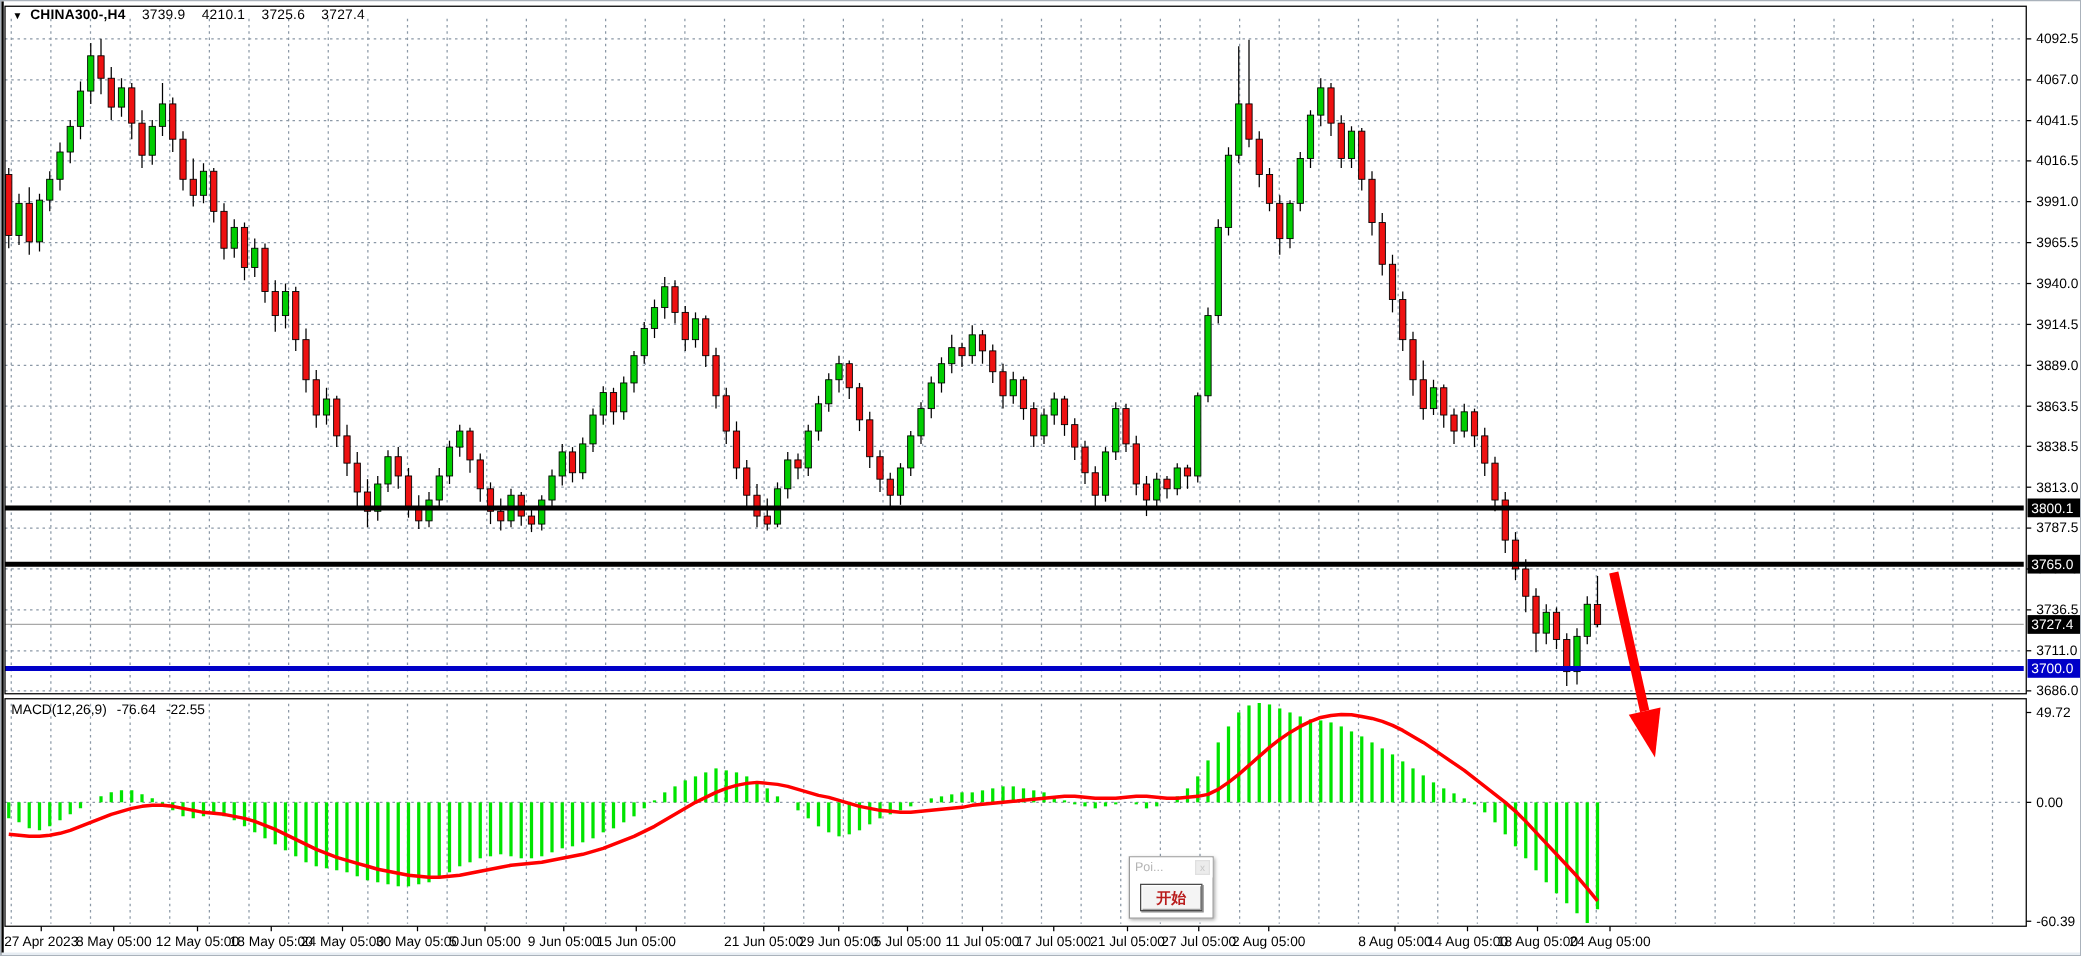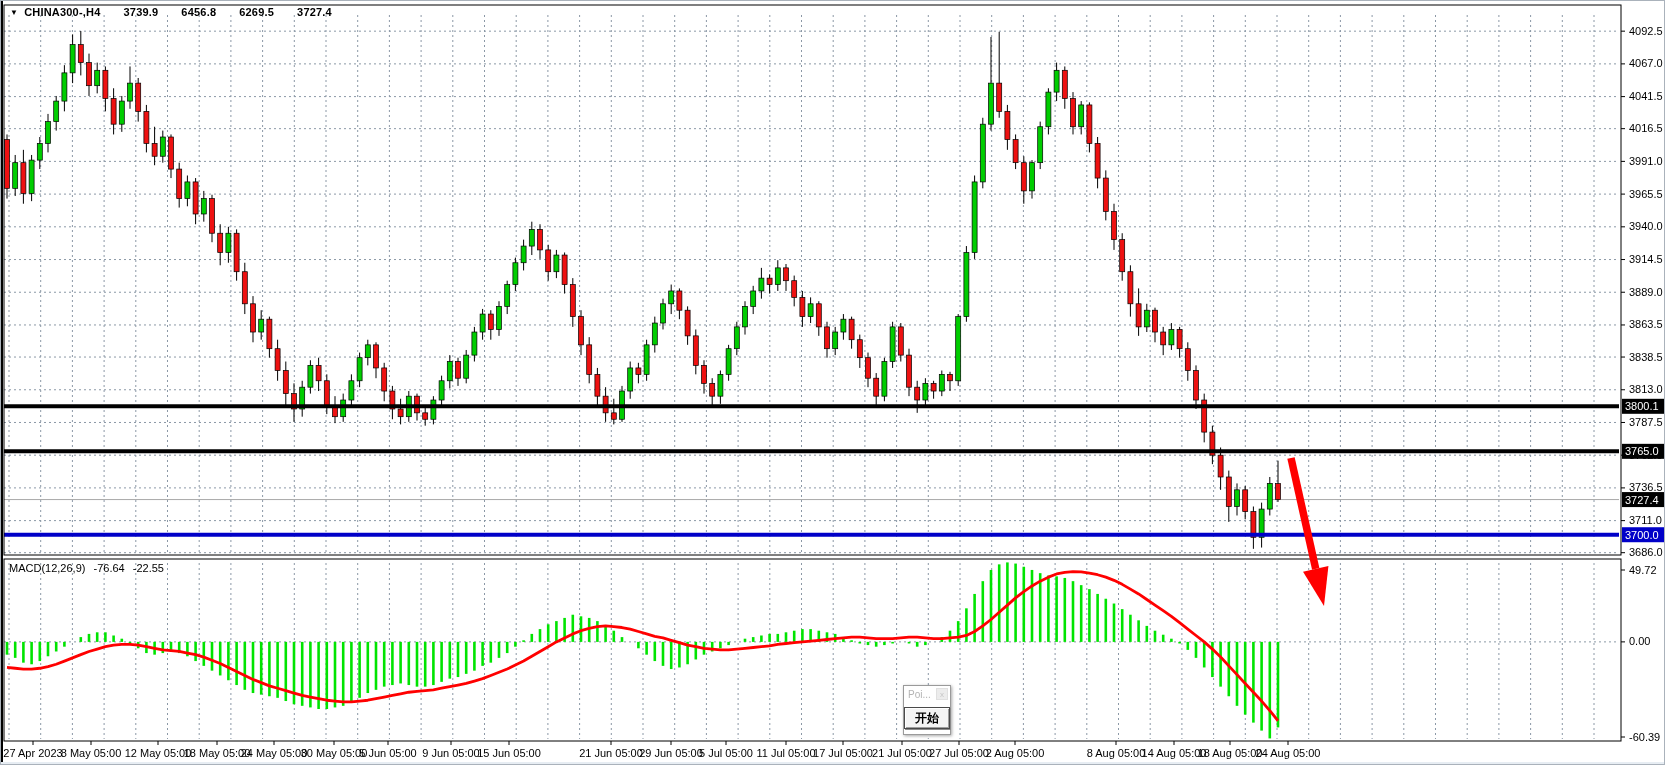--- a/index.html
+++ b/index.html
@@ -10,42 +10,42 @@
   }
   #chart-svg{position:absolute;left:0;top:0;}
   .left-frame{position:absolute;left:0;top:0;width:2px;height:765px;background:#000;}
   .bottom-strip{position:absolute;left:0;top:761px;width:1665px;height:4px;background:#e7edf3;}
   .symbol-line{
     position:absolute;left:9px;top:5px;font-size:11px;font-weight:bold;color:#000;
     display:flex;align-items:center;gap:6px;letter-spacing:.2px;white-space:nowrap;
   }
   .symbol-line .dd{font-size:8px;cursor:pointer;}
   .symbol-line span{display:inline-block;}
-  .symbol-line .v{margin-left:17px;font-weight:bold;}
+  .symbol-line .v{margin-left:7px;font-weight:normal;}
   .macd-title{
     position:absolute;left:8px;top:561px;font-size:11px;color:#000;white-space:nowrap;
   }
   .macd-title span{margin-right:5px;}
   
   .mini-dialog{
-    position:absolute;left:902px;top:684px;width:48px;height:50px;background:#fff;
+    position:absolute;left:902px;top:684px;width:68px;height:50px;background:#fff;
     border:1px solid #9a9a9a;box-shadow:1px 1px 3px rgba(0,0,0,.35);box-sizing:border-box;
   }
   .mini-dialog .ttl{
     height:16px;display:flex;align-items:center;justify-content:space-between;
     padding:0 2px 0 4px;background:#fff;
   }
   .mini-dialog .ttl .t{font-size:10px;color:#b4b4b4;}
   .mini-dialog .ttl .x{
     width:12px;height:12px;background:#ececec;color:#c6c6c6;font-size:8px;line-height:12px;
     text-align:center;cursor:pointer;border:1px solid #e0e0e0;box-sizing:border-box;
   }
   .mini-dialog .bdy{height:32px;display:flex;align-items:center;justify-content:center;}
   .mini-dialog button{
-    width:50px;height:22px;font-family:"Liberation Sans",sans-serif;font-size:12px;font-weight:bold;color:#000000;
+    width:50px;height:22px;font-family:"Liberation Sans",sans-serif;font-size:12px;font-weight:bold;color:#b91c1c;
     background:#f4f4f4;border:1px solid #4a4a4a;cursor:pointer;
     box-shadow:inset 1px 1px 0 #ffffff,inset -1px -1px 0 #9e9e9e,1px 1px 0 #8a8a8a;
   }
 </style>
 </head>
 <body>
 
 <div id="chart-window">
   <svg id="chart-svg" width="1665" height="765">
       <g>
@@ -756,22 +756,22 @@
       </g>
     </svg>
 
   <div class="left-frame"></div>
   <div class="bottom-strip"></div>
 
   <div class="symbol-line">
     <span class="dd">▼</span>
     <span>CHINA300-,H4</span>
     <span class="v">3739.9</span>
-    <span class="v">6456.8</span>
-    <span class="v">6269.5</span>
+    <span class="v">4210.1</span>
+    <span class="v">3725.6</span>
     <span class="v">3727.4</span>
   </div>
 
   <div class="macd-title">
     <span>MACD(12,26,9)</span>
     <span>-76.64</span>
     <span>-22.55</span>
   </div>
 
   <div class="mini-dialog">

